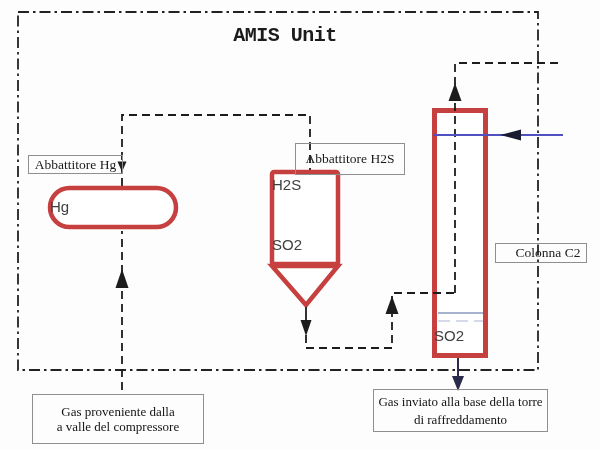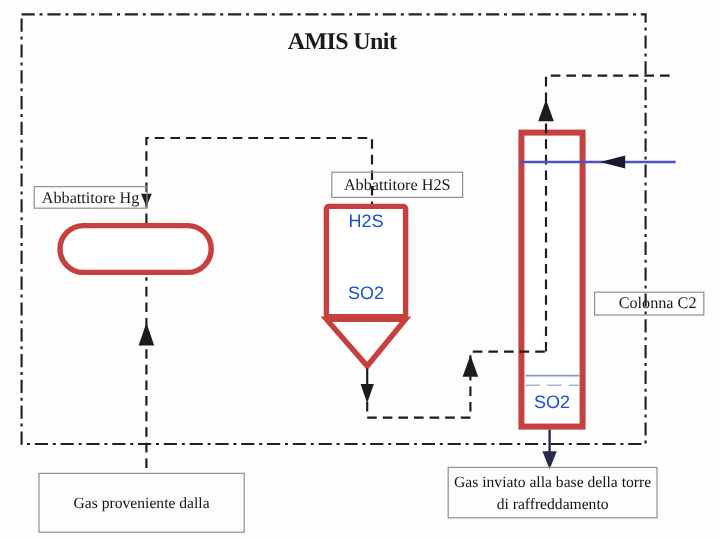--- a/index.html
+++ b/index.html
@@ -5,40 +5,40 @@
   html,body{margin:0;padding:0;}
   body{background:#ffffff;}
   #stage{
     position:relative;width:600px;height:450px;background:#fdfdfd;overflow:hidden;
     font-family:"Liberation Serif",serif;
   }
   #diagram-svg{position:absolute;left:0;top:0;}
   .overlay{position:absolute;z-index:5;}
   #title{
     left:195px;top:24px;width:180px;text-align:center;
-    font-family:Liberation Serif, serif;font-size:20px;font-weight:700;
+    font-family:Liberation Mono, monospace;font-size:20px;font-weight:700;
     letter-spacing:-0.5px;color:#1b1b1b;
   }
   .tagbox{
     border:1px solid #8f8f8f;background:transparent;color:#1a1a1a;
     font-size:13.5px;text-align:center;display:flex;align-items:center;justify-content:center;
     box-sizing:border-box;
   }
   #tag-hg{left:28px;top:155px;width:95px;height:19px;}
-  #tag-h2s{left:276px;top:143px;width:110px;height:22px;}
+  #tag-h2s{left:295px;top:143px;width:110px;height:32px;}
   #tag-c2{left:495px;top:243px;width:92px;height:20px;padding-left:14px;}
   .notebox{
     border:1px solid #8f8f8f;background:transparent;color:#141414;
     font-size:13px;text-align:center;box-sizing:border-box;
     display:flex;flex-direction:column;align-items:center;justify-content:center;
   }
   #note-in{left:32px;top:394px;width:172px;height:50px;line-height:15.5px;}
   #note-out{left:373px;top:389px;width:175px;height:43px;line-height:18px;}
   .vtext{
-    font-family:"Liberation Sans",sans-serif;font-size:15px;color:#1d4ed8;text-align:center;
+    font-family:"Liberation Sans",sans-serif;font-size:15px;color:#404040;text-align:left;
   }
   #vt-hg{left:50px;top:198px;width:126px;}
   #vt-h2s{left:272px;top:176px;width:66px;}
   #vt-so2{left:272px;top:236px;width:66px;}
   #vt-so2c{left:434px;top:327px;width:52px;}
 </style>
 </head>
 <body>
 
 <div id="stage">
@@ -77,29 +77,31 @@
   </svg>
 
   <div id="title" class="overlay">AMIS Unit</div>
 
   <div id="tag-hg" class="overlay tagbox">Abbattitore Hg</div>
 
   <div id="tag-h2s" class="overlay tagbox">Abbattitore H2S</div>
 
   <div id="tag-c2" class="overlay tagbox">Colonna C2</div>
 
+  <div id="vt-hg" class="overlay vtext">Hg</div>
 
   <div id="vt-h2s" class="overlay vtext">H2S</div>
 
   <div id="vt-so2" class="overlay vtext">SO2</div>
 
   <div id="vt-so2c" class="overlay vtext">SO2</div>
 
   <div id="note-in" class="overlay notebox">
     <div>Gas proveniente dalla</div>
+    <div>a valle del compressore</div>
   </div>
 
   <div id="note-out" class="overlay notebox">
     <div>Gas inviato alla base della torre</div>
     <div>di raffreddamento</div>
   </div>
 
 </div>
 
 </body></html>

